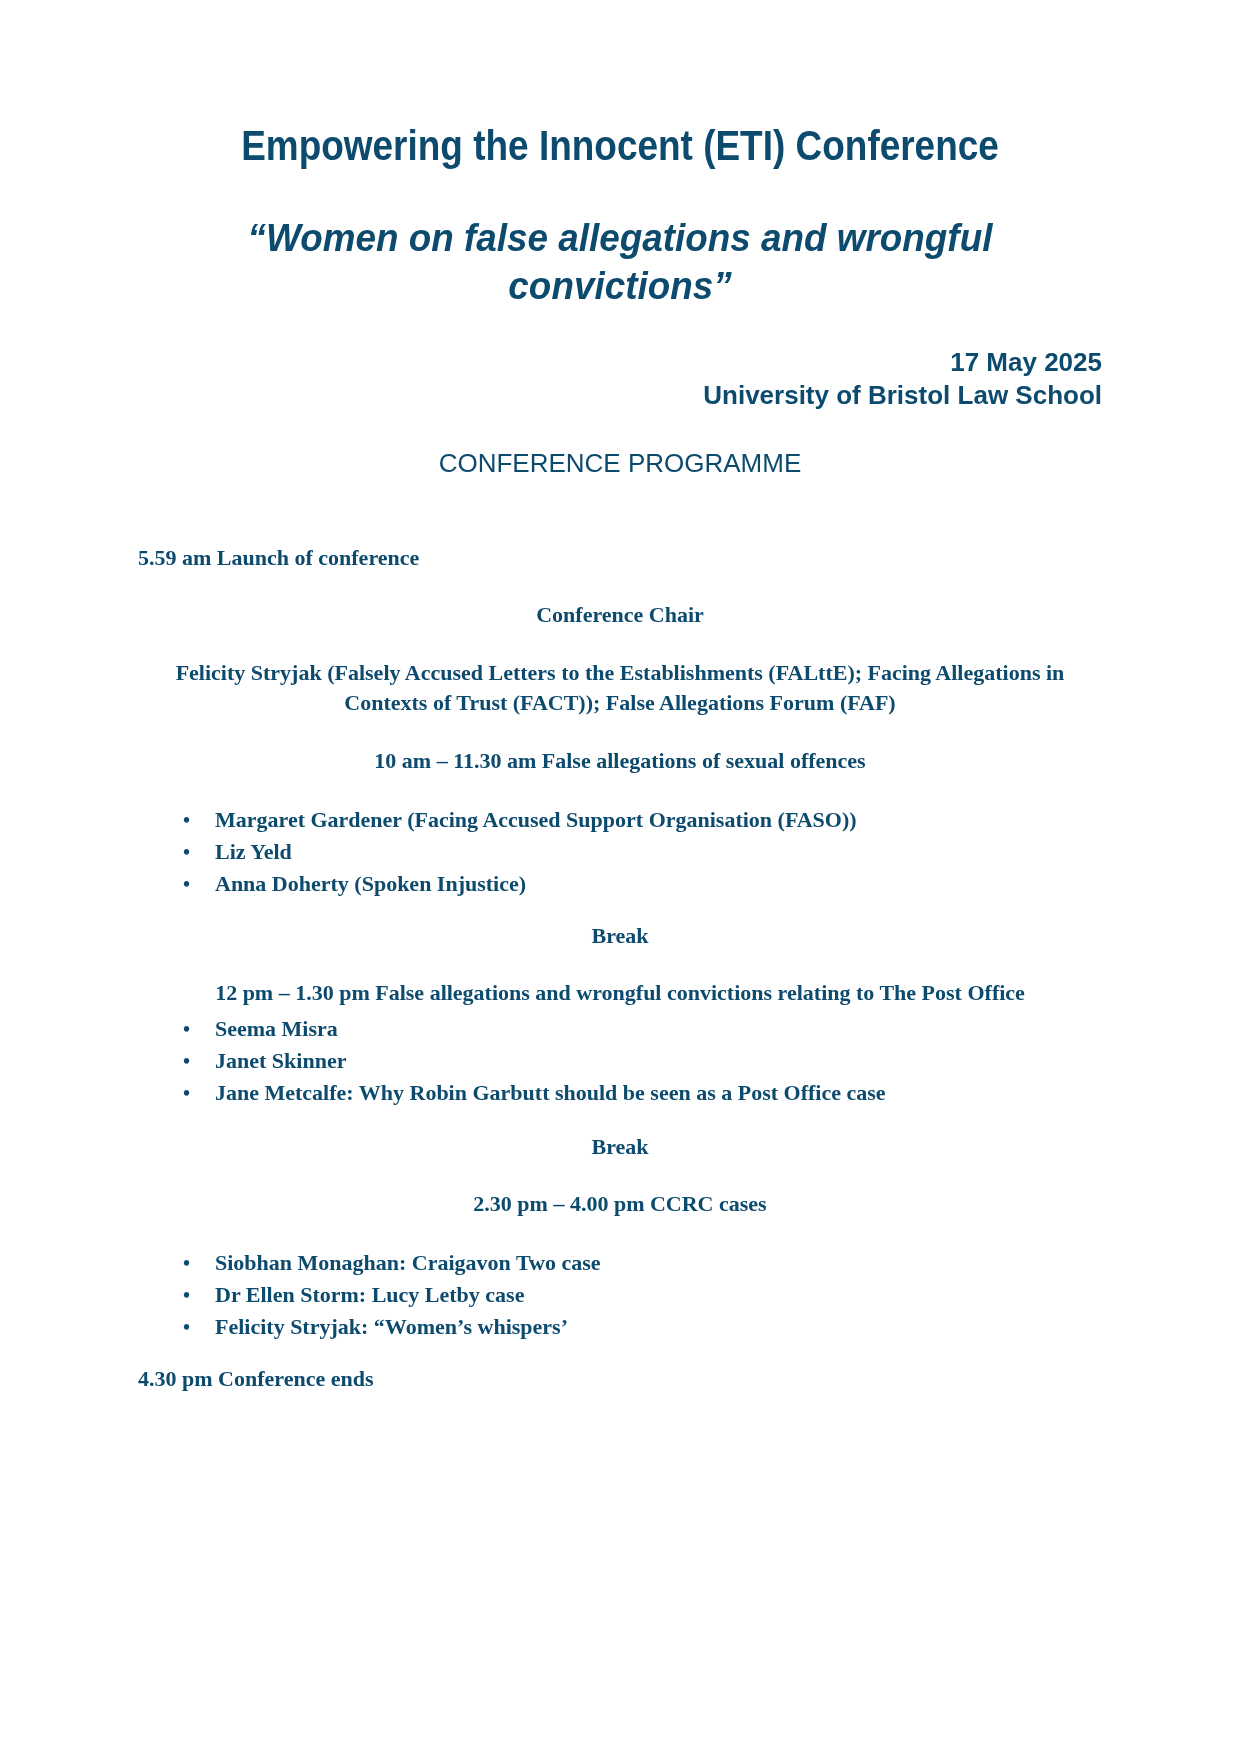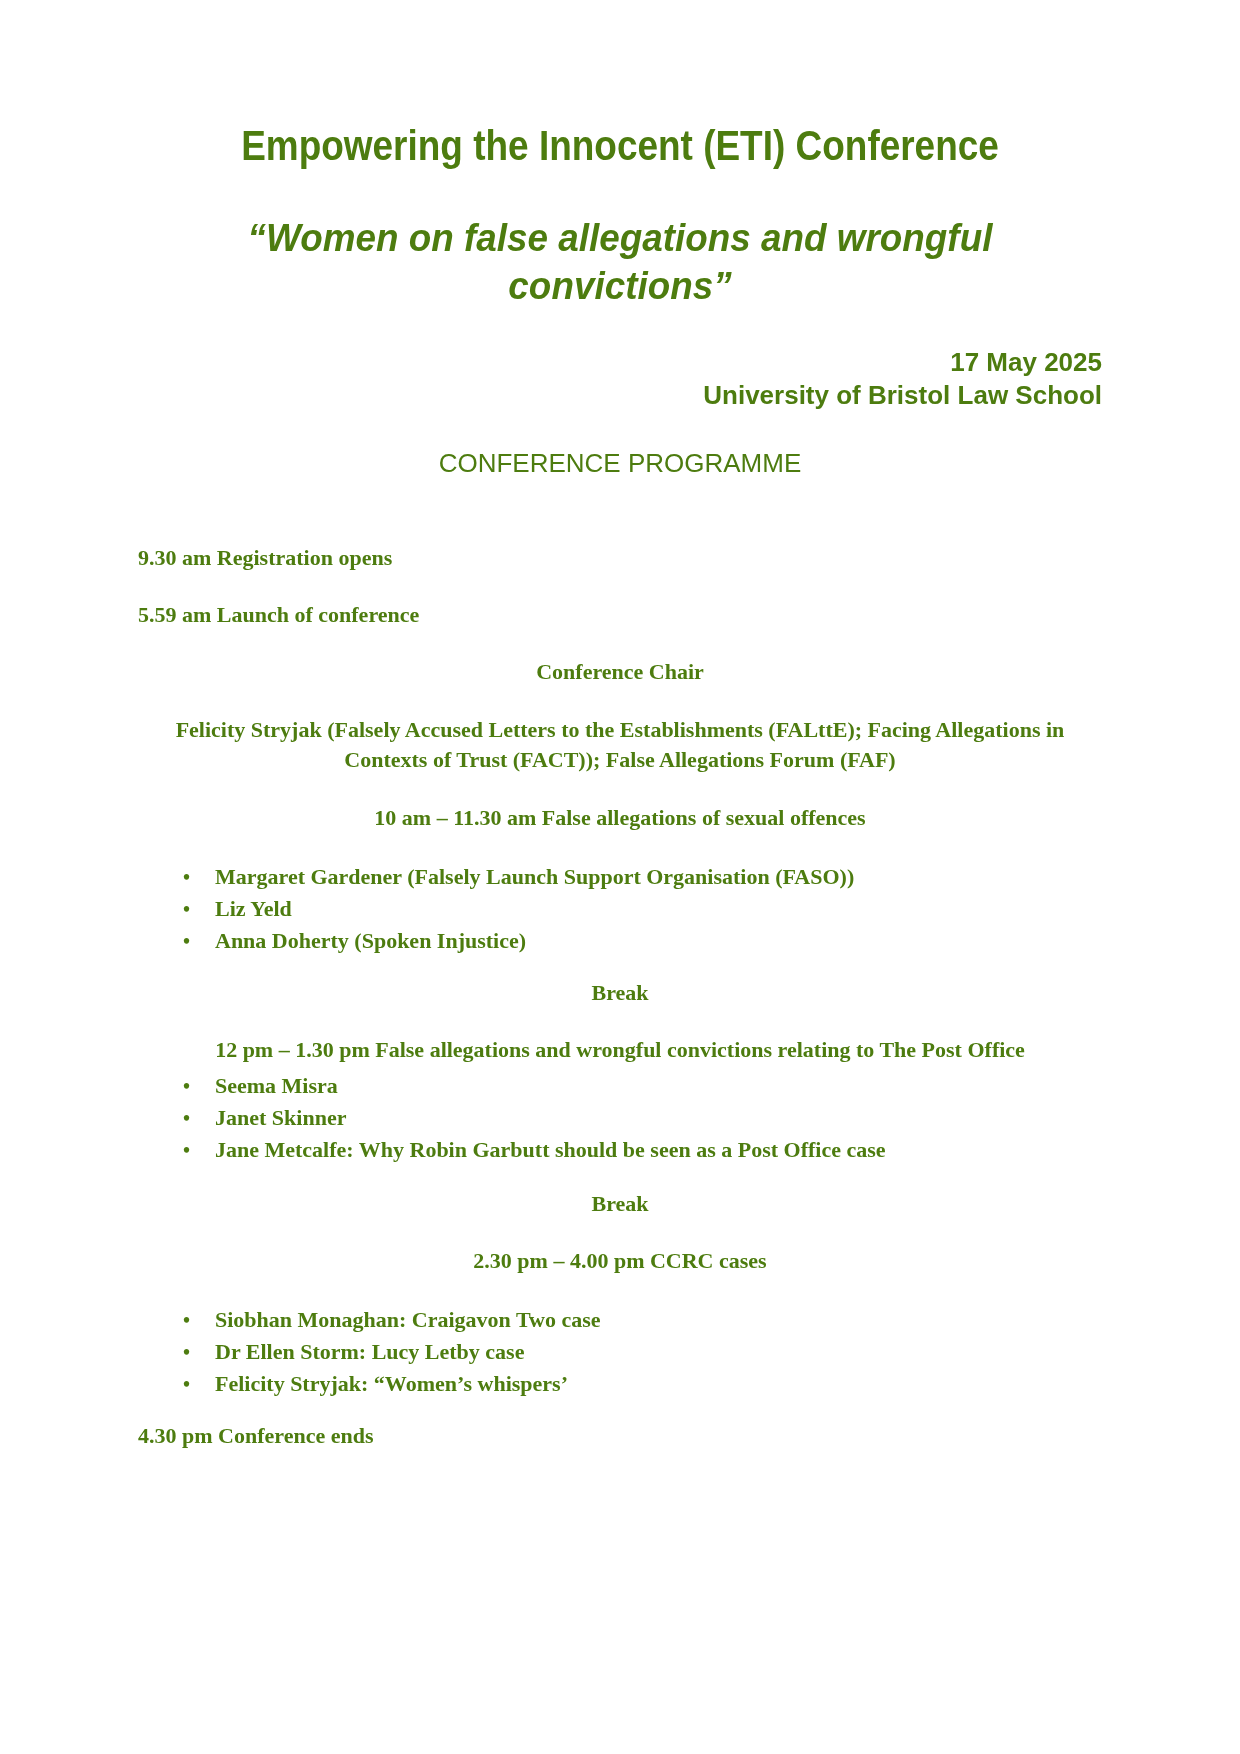--- a/index.html
+++ b/index.html
@@ -6,21 +6,21 @@
     margin: 0;
     padding: 0;
     background: #ffffff;
   }
   .page {
     position: relative;
     width: 1240px;
     height: 1611px;
     margin: 0 auto;
     background: #ffffff;
-    color: #4d7c0f;
+    color: #0c4a6e;
     box-sizing: border-box;
     padding: 122px 138px 21px 138px;
     font-family: "Liberation Serif", serif;
     font-weight: bold;
     font-size: 22px;
     line-height: 28px;
     overflow: hidden;
   }
 
   
@@ -106,34 +106,33 @@
 
   <h1 class="doc-title">Empowering the Innocent (ETI) Conference</h1>
 
   <h2 class="doc-subtitle">“Women on false allegations and wrongful convictions”</h2>
 
   <p class="doc-meta">17 May 2025</p>
   <p class="doc-meta">University of Bristol Law School</p>
 
   <h3 class="programme-heading">CONFERENCE PROGRAMME</h3>
 
-  <p class="line left">9.30 am Registration opens</p>
 
   <p class="line left">5.59 am Launch of conference</p>
 
   <p class="line center">Conference Chair</p>
 
   <p class="line center chair-desc">Felicity Stryjak (Falsely Accused Letters to the Establishments (FALttE); Facing Allegations in Contexts of Trust (FACT)); False Allegations Forum (FAF)</p>
 
   <p class="line center">10 am – 11.30 am False allegations of sexual offences</p>
 
   <ul class="speakers">
     <li>
       <span class="bullet">•</span>
-      <span class="speaker-text">Margaret Gardener (Falsely Launch Support Organisation (FASO))</span>
+      <span class="speaker-text">Margaret Gardener (Facing Accused Support Organisation (FASO))</span>
     </li>
     <li>
       <span class="bullet">•</span>
       <span class="speaker-text">Liz Yeld</span>
     </li>
     <li>
       <span class="bullet">•</span>
       <span class="speaker-text">Anna Doherty (Spoken Injustice)</span>
     </li>
   </ul>

